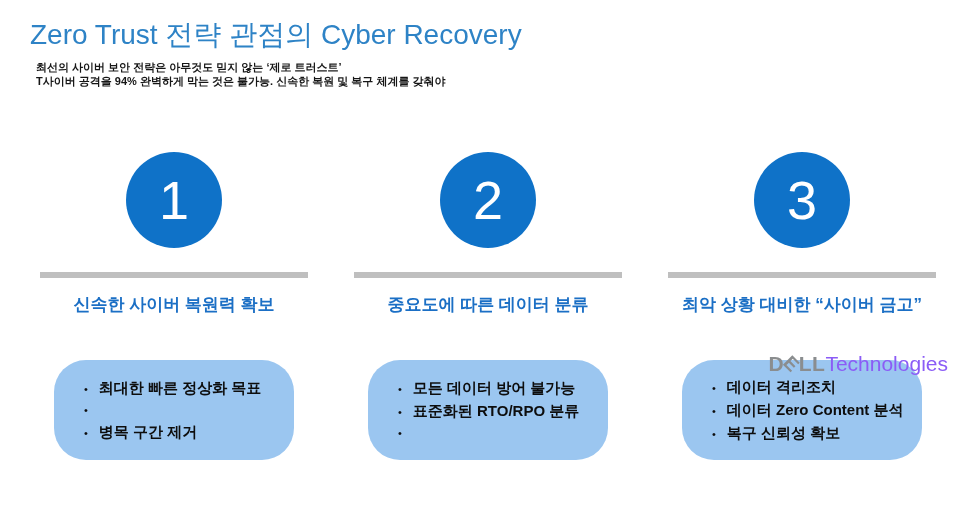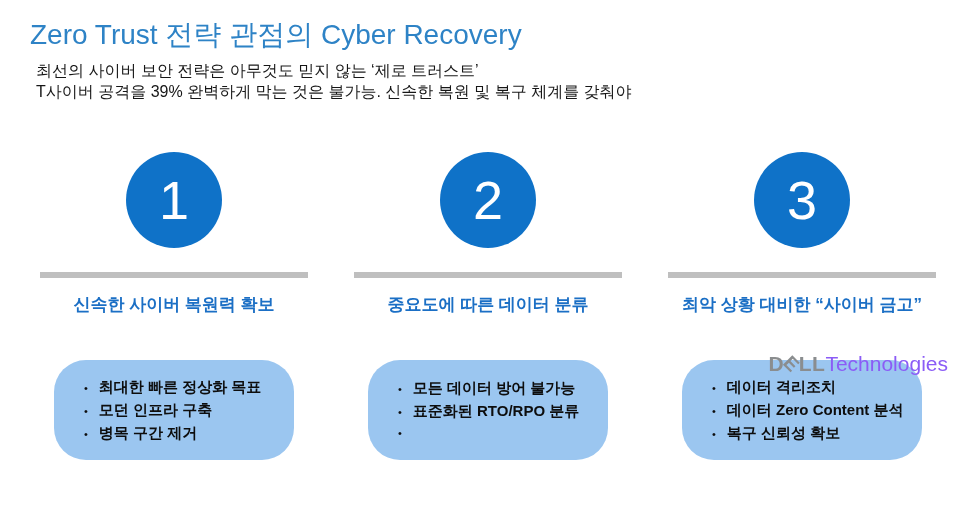--- a/index.html
+++ b/index.html
@@ -26,24 +26,24 @@
   .title {
     font-size: 28px;
     font-weight: 400;
     color: #2e83c6;
     letter-spacing: 0px;
     line-height: 1.2;
   }
   .subtitle {
     margin-top: 8px;
     margin-left: 6px;
-    font-size: 16px;
+    font-size: 11px;
     color: #161616;
     line-height: 1.32;
-    font-weight: 400;
+    font-weight: 700;
   }
   .main {
     position: absolute;
     top: 152px;
     left: 0;
     width: 976px;
     padding: 0 40px;
     box-sizing: border-box;
     display: flex;
     justify-content: space-between;
@@ -143,41 +143,40 @@
 </style>
 </head>
 <body>
 
 <div class="slide">
 
   <div class="header">
     <div class="title">Zero Trust 전략 관점의 Cyber Recovery</div>
     <div class="subtitle">
       <div>최선의 사이버 보안 전략은 아무것도 믿지 않는 ‘제로 트러스트’</div>
-      <div>T사이버 공격을 39% 완벽하게 막는 것은 불가능. 신속한 복원 및 복구 체계를 갖춰야</div>
+      <div>T사이버 공격을 94% 완벽하게 막는 것은 불가능. 신속한 복원 및 복구 체계를 갖춰야</div>
     </div>
   </div>
 
   <div class="main">
 
     <div class="column">
       <div class="circle">
         <span>1</span>
       </div>
       <div class="divider"></div>
       <div class="heading">신속한 사이버 복원력 확보</div>
       <div class="bullet-box">
         <ul>
           <li>
               <span class="bullet-dot">•</span>
               <span>최대한 빠른 정상화 목표</span>
             </li>
           <li>
               <span class="bullet-dot">•</span>
-              <span>모던 인프라 구축</span>
             </li>
           <li>
               <span class="bullet-dot">•</span>
               <span>병목 구간 제거</span>
             </li>
         </ul>
       </div>
     </div>
 
     <div class="column">

